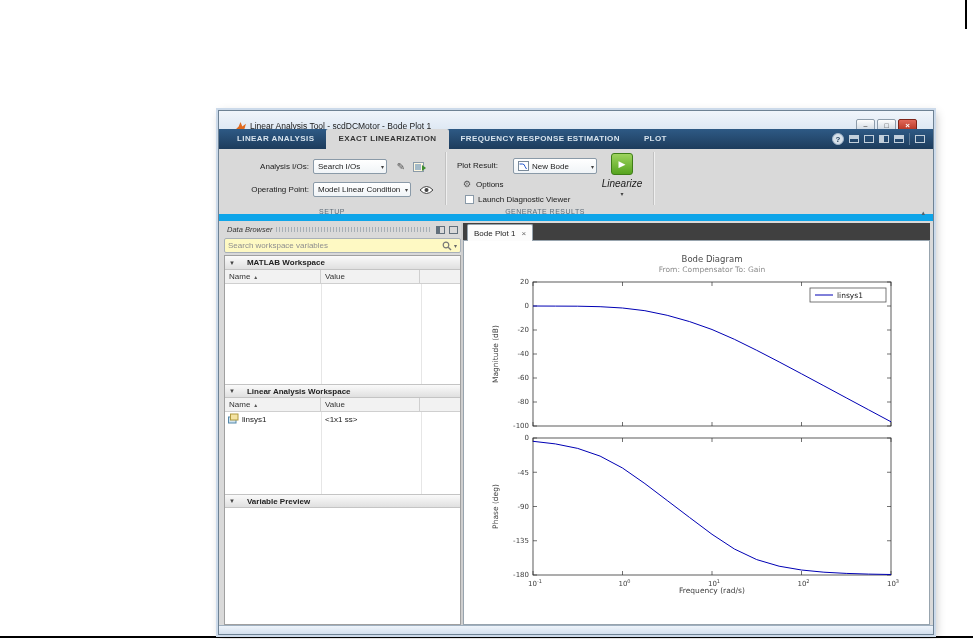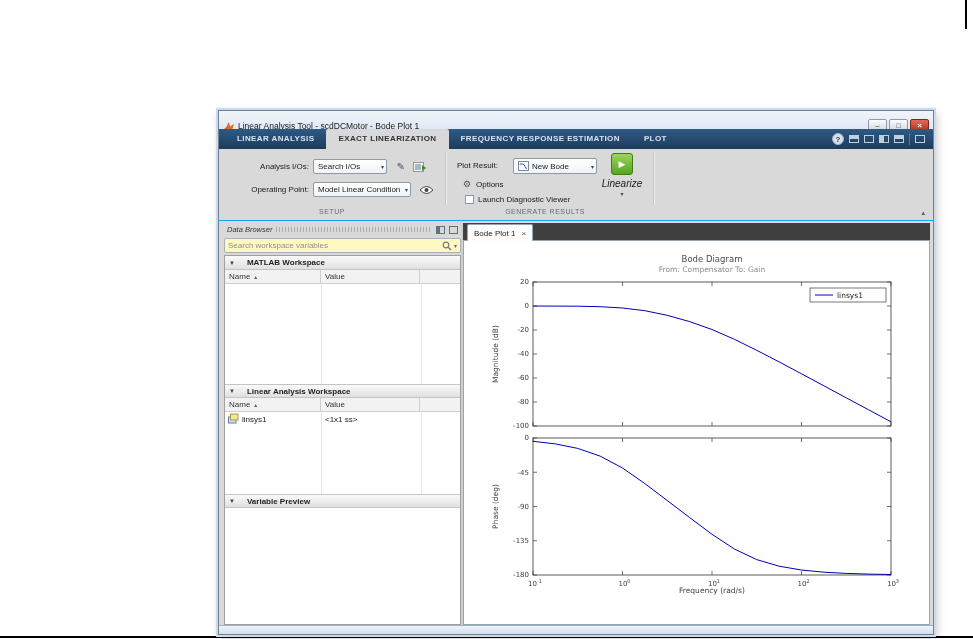--- a/index.html
+++ b/index.html
@@ -4,39 +4,39 @@
 <style>
   * { margin:0; padding:0; box-sizing:border-box; }
   html,body { width:973px; height:639px; background:#fff; font-family:"Liberation Sans","DejaVu Sans",sans-serif; }
   .page { position:relative; width:973px; height:639px; background:#fff; overflow:hidden; }
   .edge-right { position:absolute; left:965px; top:0; width:2px; height:29px; background:#000; }
   .edge-bottom { position:absolute; left:0; top:636px; width:973px; height:2px; background:#000; }
 
   .window { position:absolute; left:218px; top:110px; width:716px; height:525px; background:#d9d9d9; border:1px solid #6e8294; box-shadow:0 0 0 2px #ccdaea, 2px 3px 9px rgba(0,0,0,.25); }
 
   
-  .titlebar { position:absolute; left:0; top:0; width:100%; height:30px; background:linear-gradient(#f0f5fb,#d4e1ef); border-bottom:1px solid #aebfcf; display:flex; align-items:center; gap:4px; padding:0 4px;text-decoration:underline; }
+  .titlebar { position:absolute; left:0; top:0; width:100%; height:30px; background:linear-gradient(#f0f5fb,#d4e1ef); border-bottom:1px solid #aebfcf; display:flex; align-items:center; gap:4px; padding:0 16px;text-decoration:underline; }
   .title-text { font-size:8.5px; color:#1a1a1a; white-space:nowrap; }
   .winbtns { margin-left:auto; display:flex; gap:2px; }
   .wbtn { width:19px; height:13px; border:1px solid #8d9caa; border-radius:2px; background:linear-gradient(#fdfdfd,#ccd6e0); font-size:7px; color:#333; display:flex; align-items:center; justify-content:center; line-height:1; }
   .wbtn.close { background:linear-gradient(#e2695a,#b3301f); color:#fff; font-size:8px; font-weight:bold; border-color:#7e2418; }
 
   
   .tabbar { position:absolute; left:0; top:18px; width:100%; height:20px; background:linear-gradient(#2e5a85,#1d3c5c); display:flex; align-items:stretch; padding-left:6px; }
   .tab { padding:0 12px; line-height:20px; font-size:8px; font-weight:bold; letter-spacing:.4px; color:#d8e4ee; white-space:nowrap; }
   .tab.active { background:#d9d9d9; color:#333; border-radius:2px 2px 0 0; }
   .tabbar-right { margin-left:auto; display:flex; align-items:center; gap:5px; padding-right:8px; }
   .help-ic { width:12px; height:12px; border-radius:50%; background:#d7e1ea; border:1px solid #9fb3c8; color:#24405c; font-size:8px; font-weight:bold; display:flex; align-items:center; justify-content:center; }
   .lay-ic { width:10px; height:8px; border:1px solid #c2cfdb; }
   .lay-ic.f1 { background:linear-gradient(#c2cfdb 0 3px, transparent 3px); }
   .lay-ic.f2 { background:linear-gradient(90deg,#c2cfdb 0 4px, transparent 4px); }
   .vsep { width:1px; height:12px; background:#5a7794; }
 
   
-  .ribbon { position:absolute; left:0; top:38px; width:100%; height:72px; background:#d9d9d9; border-bottom:1px solid #0ea5e9; }
+  .ribbon { position:absolute; left:0; top:38px; width:100%; height:72px; background:#d9d9d9; border-bottom:7px solid #0ea5e9; }
   .rlabel { position:absolute; font-size:8px; color:#1a1a1a; white-space:nowrap; }
   .r-right { text-align:right; }
   .combo { position:absolute; height:15px; background:linear-gradient(#ffffff,#f0f4f7); border:1px solid #8a9aa8; border-radius:2px; display:flex; align-items:center; font-size:8px; color:#222; padding:0 2px 0 4px; }
   .combo .ct { flex:1; white-space:nowrap; overflow:hidden; }
   .combo .caret { font-size:6px; color:#444; padding-left:3px; }
   .icbtn { position:absolute; display:flex; align-items:center; justify-content:center; }
   .pencil { font-size:10px; color:#555; }
   .gear { font-size:9px; color:#555; }
   .sec-strip { position:absolute; top:59px; font-size:7px; color:#5d6b77; text-align:center; letter-spacing:.5px; }
   .vdiv { position:absolute; top:3px; height:53px; width:2px; border-left:1px solid #c2c2c2; border-right:1px solid #efefef; }

